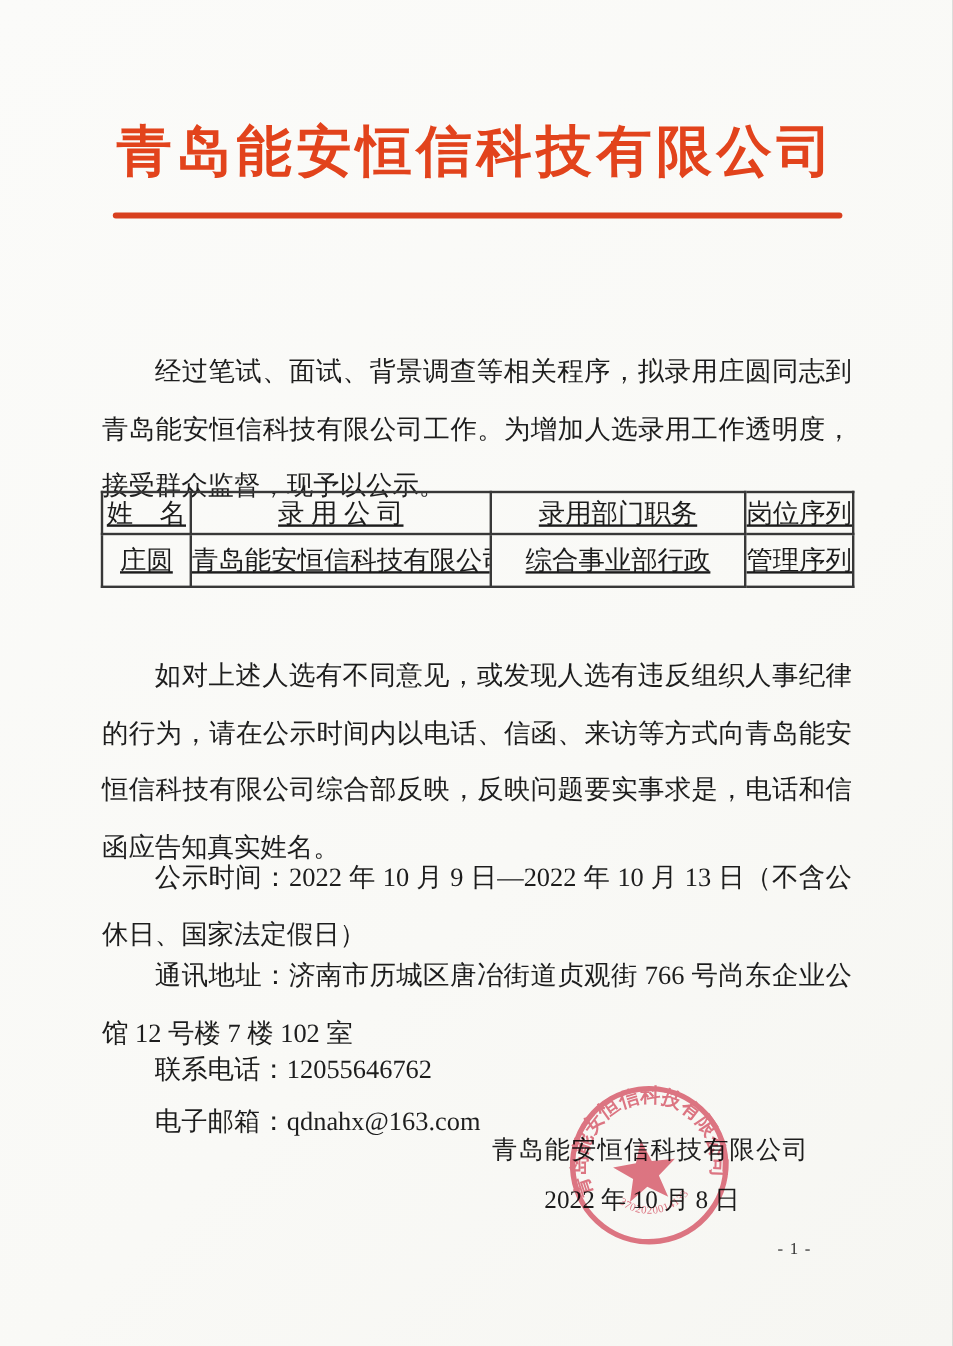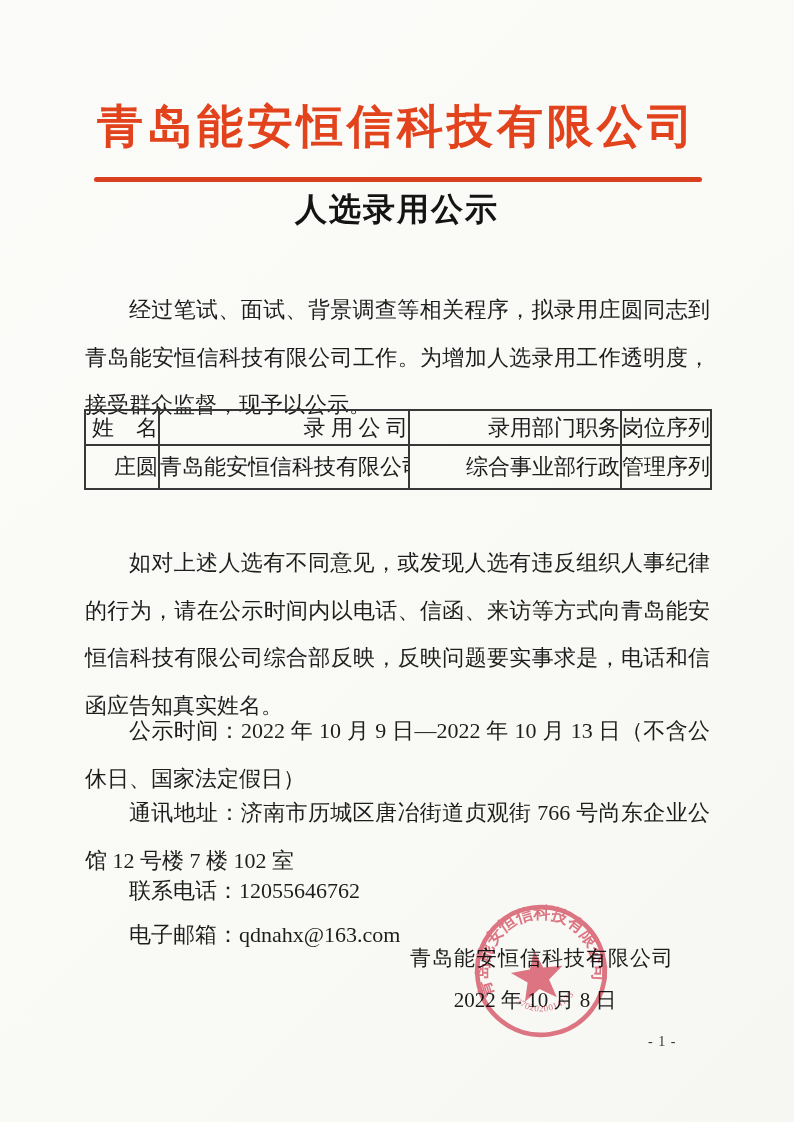--- a/index.html
+++ b/index.html
@@ -33,22 +33,22 @@
   .para-period{top:685px;}
   .para-address{top:767px;}
   .para-phone{top:845px;}
   .para-email{top:889px;}
   .hire-table{
     position:absolute;top:409px;left:84px;width:626px;
     border-collapse:collapse;table-layout:fixed;
     font-size:22px;color:#1c1c1c;
   }
   .hire-table th,.hire-table td{
-    border:2px solid #383838;text-align:right;vertical-align:middle;
-    font-weight:normal;padding:0;overflow:hidden;white-space:nowrap;
+    border:2px solid #383838;text-align:center;vertical-align:middle;
+    font-weight:normal;padding:0;overflow:hidden;white-space:nowrap;text-decoration:underline;
   }
   .hire-table tr.thead-row{height:35px;}
   .hire-table tr.data-row{height:44px;}
   .signature{
     position:absolute;top:944px;left:410px;width:258px;
     font-size:21px;letter-spacing:1px;text-align:center;white-space:nowrap;
     color:#1c1c1c;
   }
   .sign-date{
     position:absolute;top:986px;left:440px;width:190px;
@@ -66,21 +66,20 @@
 </style>
 </head>
 <body>
 
 <div class="page">
 
   <div class="company-header" style="color:#e2431c">青岛能安恒信科技有限公司</div>
 
   <div class="header-rule" style="background:#d8401f"></div>
 
-  <div class="doc-title">人选录用公示</div>
 
   <p class="para para-intro">经过笔试、面试、背景调查等相关程序，拟录用庄圆同志到青岛能安恒信科技有限公司工作。为增加人选录用工作透明度，接受群众监督，现予以公示。</p>
 
   <table class="hire-table">
     <colgroup>
       <col style="width:74px">
         <col style="width:250px">
         <col style="width:212px">
         <col style="width:90px">
     </colgroup>

